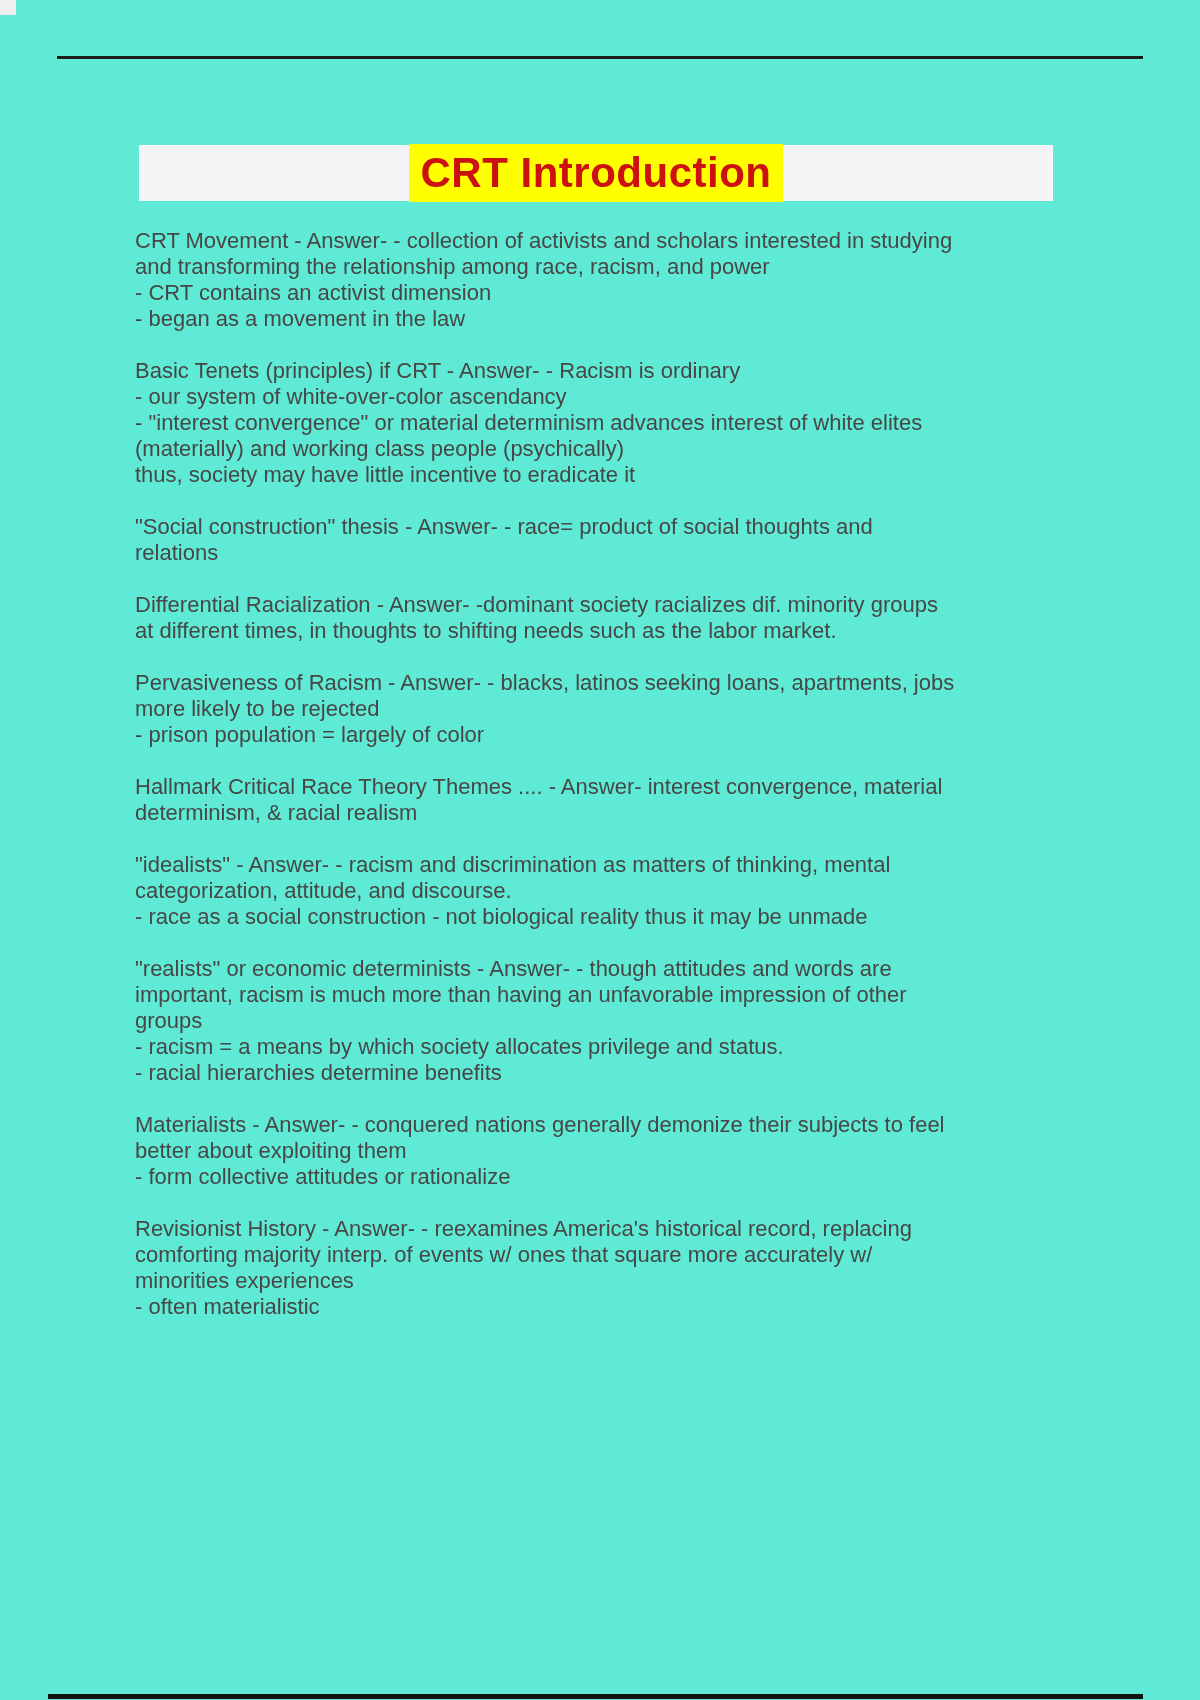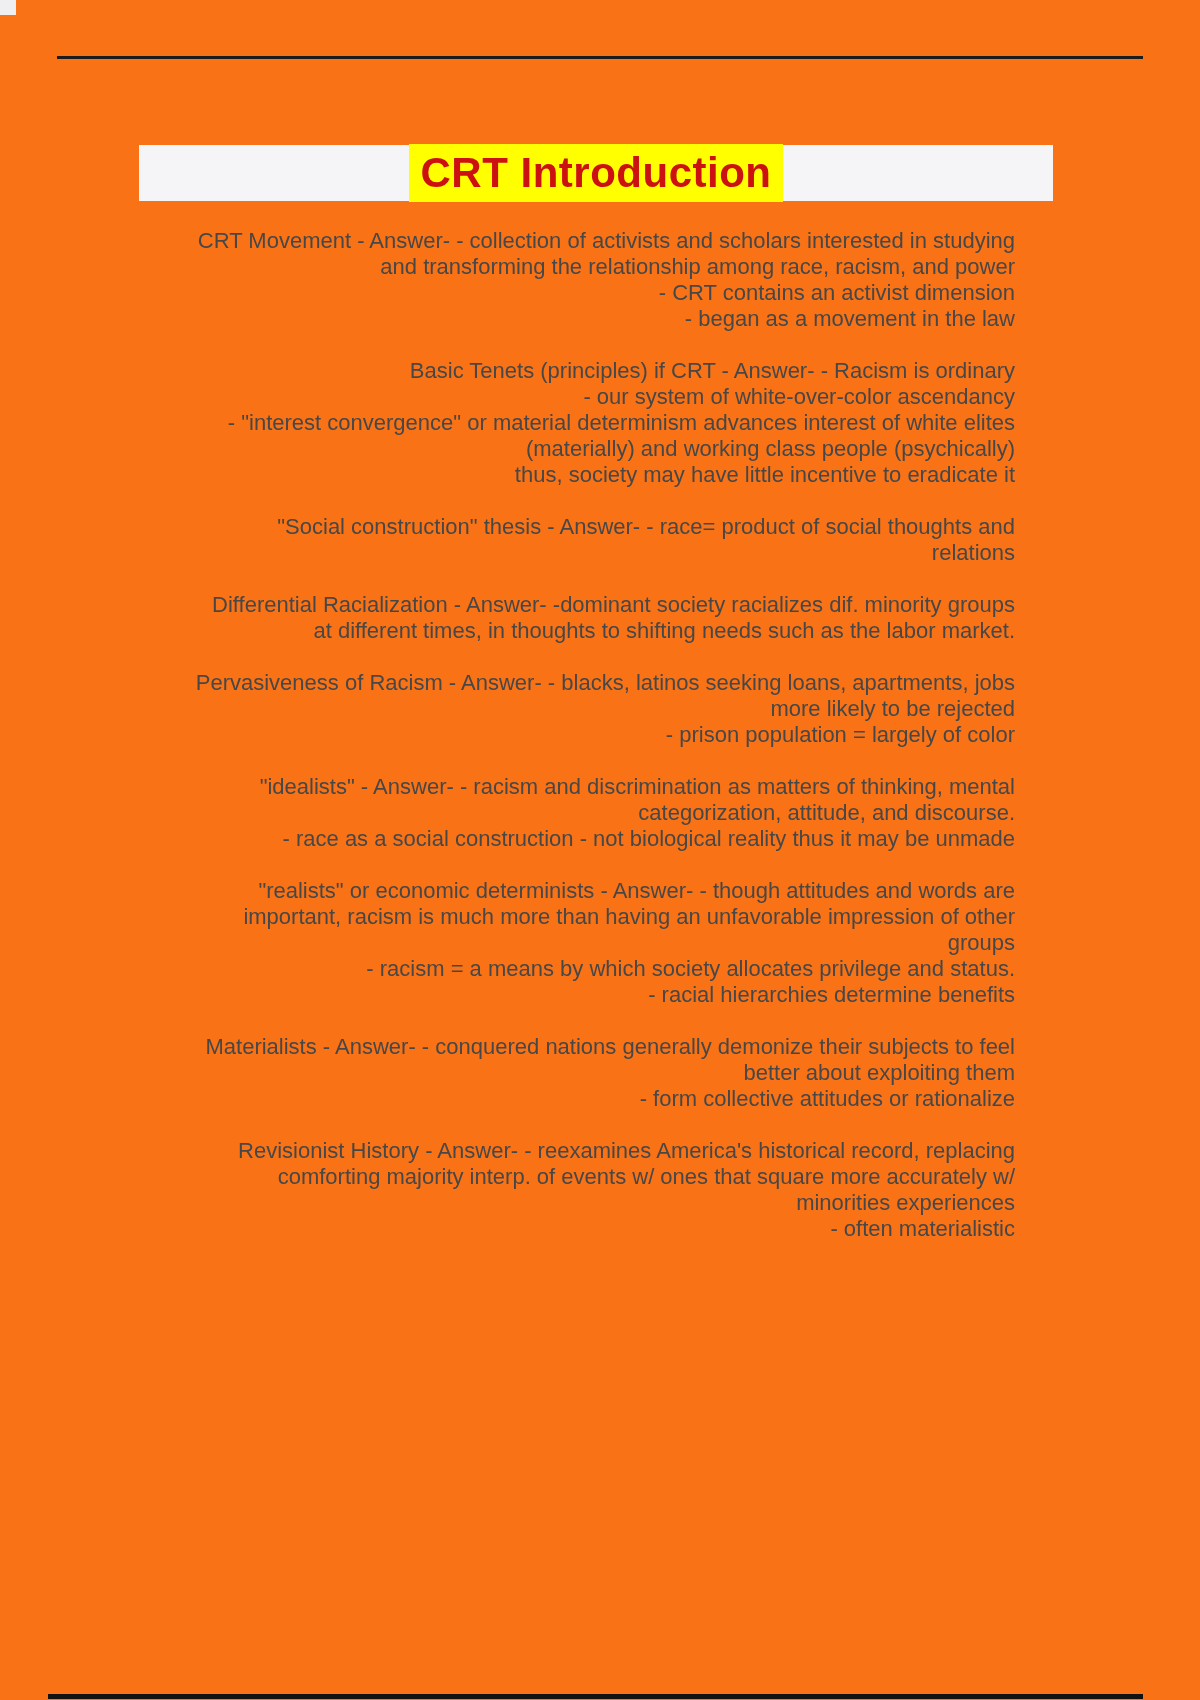--- a/index.html
+++ b/index.html
@@ -4,24 +4,23 @@
 <style>
   html, body {
     margin: 0;
     padding: 0;
     background: #ffffff;
   }
   .page {
     position: relative;
     width: 1200px;
     height: 1700px;
-    background: #f97316;
+    background: #5eead4;
     font-family: "Liberation Sans", sans-serif;
     overflow: hidden;
-    text-align: right;
   }
   .corner-artifact {
     position: absolute;
     left: 0;
     top: 0;
     width: 16px;
     height: 15px;
     background: #efeff1;
   }
   .top-rule {
@@ -104,20 +103,22 @@
 - "interest convergence" or material determinism advances interest of white elites
 (materially) and working class people (psychically)
 thus, society may have little incentive to eradicate it</p>
     <p>"Social construction" thesis - Answer- - race= product of social thoughts and
 relations</p>
     <p>Differential Racialization - Answer- -dominant society racializes dif. minority groups
 at different times, in thoughts to shifting needs such as the labor market.</p>
     <p>Pervasiveness of Racism - Answer- - blacks, latinos seeking loans, apartments, jobs
 more likely to be rejected
 - prison population = largely of color</p>
+    <p>Hallmark Critical Race Theory Themes .... - Answer- interest convergence, material
+determinism, &amp; racial realism</p>
     <p>"idealists" - Answer- - racism and discrimination as matters of thinking, mental
 categorization, attitude, and discourse.
 - race as a social construction - not biological reality thus it may be unmade</p>
     <p>"realists" or economic determinists - Answer- - though attitudes and words are
 important, racism is much more than having an unfavorable impression of other
 groups
 - racism = a means by which society allocates privilege and status.
 - racial hierarchies determine benefits</p>
     <p>Materialists - Answer- - conquered nations generally demonize their subjects to feel
 better about exploiting them

